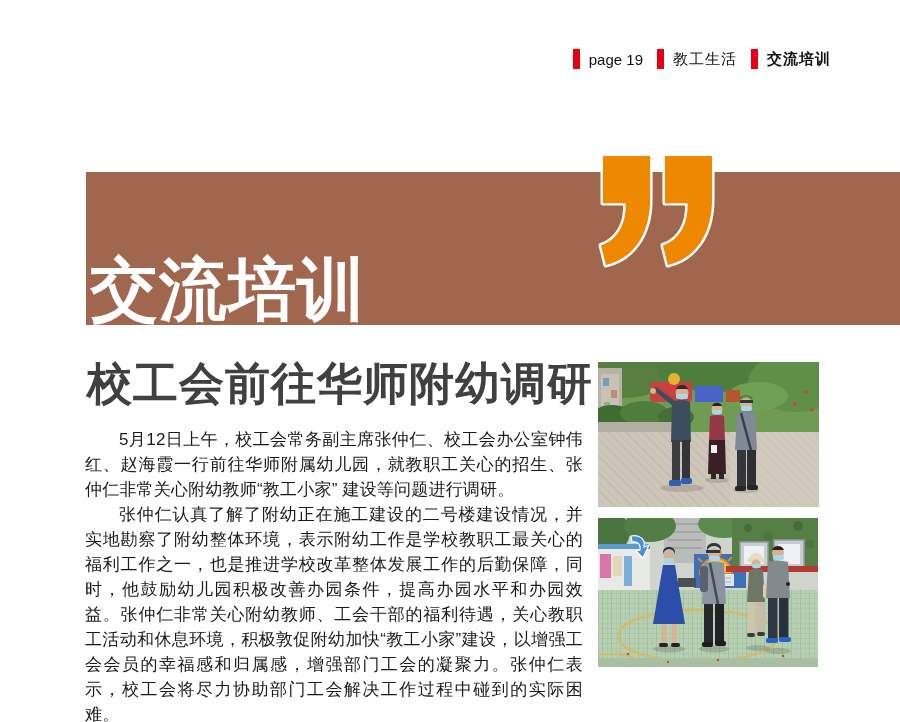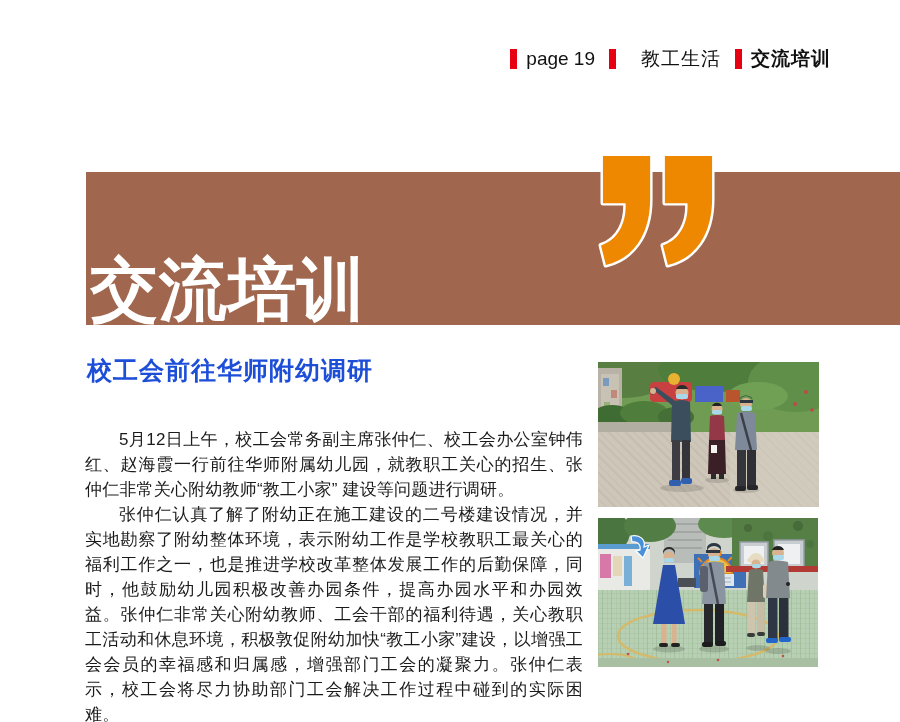--- a/index.html
+++ b/index.html
@@ -11,42 +11,42 @@
   *{box-sizing:border-box;}
   html,body{margin:0;padding:0;background:#ffffff;}
   #page{
     position:relative;width:900px;height:722px;background:#ffffff;overflow:hidden;
     font-family:"Liberation Sans","DejaVu Sans",sans-serif;color:var(--text-black);
   }
 
   
   .topbar{
     position:absolute;top:47px;right:69px;height:24px;
-    display:flex;align-items:center;font-size:19px;color:#111;white-space:nowrap;
+    display:flex;align-items:center;font-size:15px;color:#111;white-space:nowrap;
   }
   .redbar{width:7px;height:20px;background:var(--accent-red);margin-right:9px;}
   .redbar + .seg{margin-right:14px;}
-  .seg.section{letter-spacing:1px;margin-left:16px;}
+  .seg.section{letter-spacing:1px;}
   .seg.subsection{font-weight:700;letter-spacing:1px;margin-right:0;}
 
   
   .banner{
     position:absolute;left:86px;top:172px;width:814px;height:153px;
     background:var(--banner-brown);
   }
   .banner-title{
     position:absolute;left:4px;bottom:0;margin:0;
     font-size:68px;line-height:1.04;font-weight:700;color:#ffffff;letter-spacing:1px;
   }
   .quotes{position:absolute;right:183px;top:-19px;width:118px;height:116px;overflow:visible;}
 
   
   .article-title{
     position:absolute;left:87px;top:354px;margin:0;
-    font-size:25px;font-weight:600;color:#1d4ed8;letter-spacing:1px;white-space:nowrap;
+    font-size:45px;font-weight:600;color:#404040;letter-spacing:1px;white-space:nowrap;
   }
   .body-text{
     position:absolute;left:85px;top:427px;width:498px;
     font-size:17px;line-height:25px;text-align:justify;letter-spacing:.2px;color:var(--text-black);
   }
   .body-text p{margin:0;text-indent:2em;}
 
   
   figure{margin:0;padding:0;}
   .photo{position:absolute;overflow:hidden;background:#ddd;}

